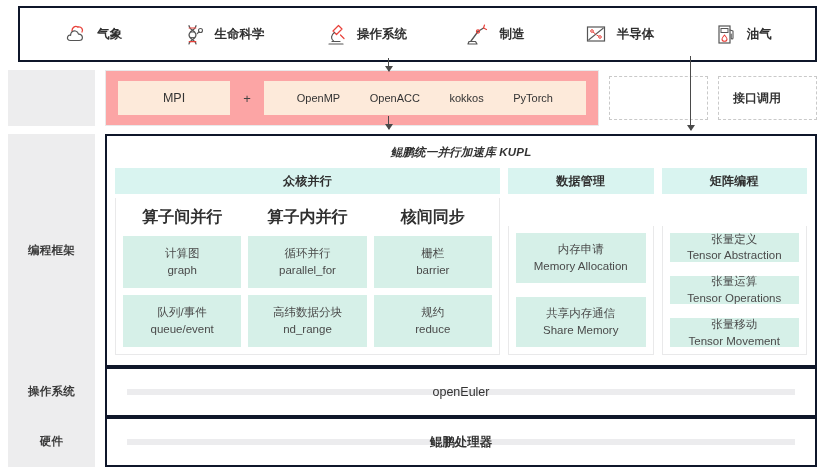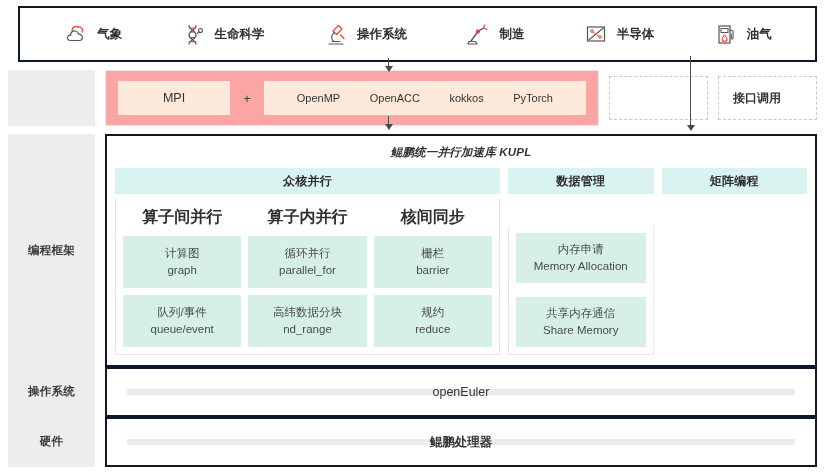--- a/index.html
+++ b/index.html
@@ -351,20 +351,34 @@
             </div>
             <div class="cell">
               <span class="cn">共享内存通信</span>
               <span class="en">Share Memory</span>
             </div>
           </div>
         </div>
 
         <div class="col mid">
           <div class="colhead">矩阵编程</div>
+          <div class="colbody stackcells">
+            <div class="cell">
+              <span class="cn">张量定义</span>
+              <span class="en">Tensor Abstraction</span>
+            </div>
+            <div class="cell">
+              <span class="cn">张量运算</span>
+              <span class="en">Tensor Operations</span>
+            </div>
+            <div class="cell">
+              <span class="cn">张量移动</span>
+              <span class="en">Tensor Movement</span>
+            </div>
+          </div>
         </div>
 
       </div>
     </div>
   </div>
 
   <div class="row r4">
     <div class="rowlabel">操作系统</div>
     <div class="rowbody">
       <div class="greybar">openEuler</div>

